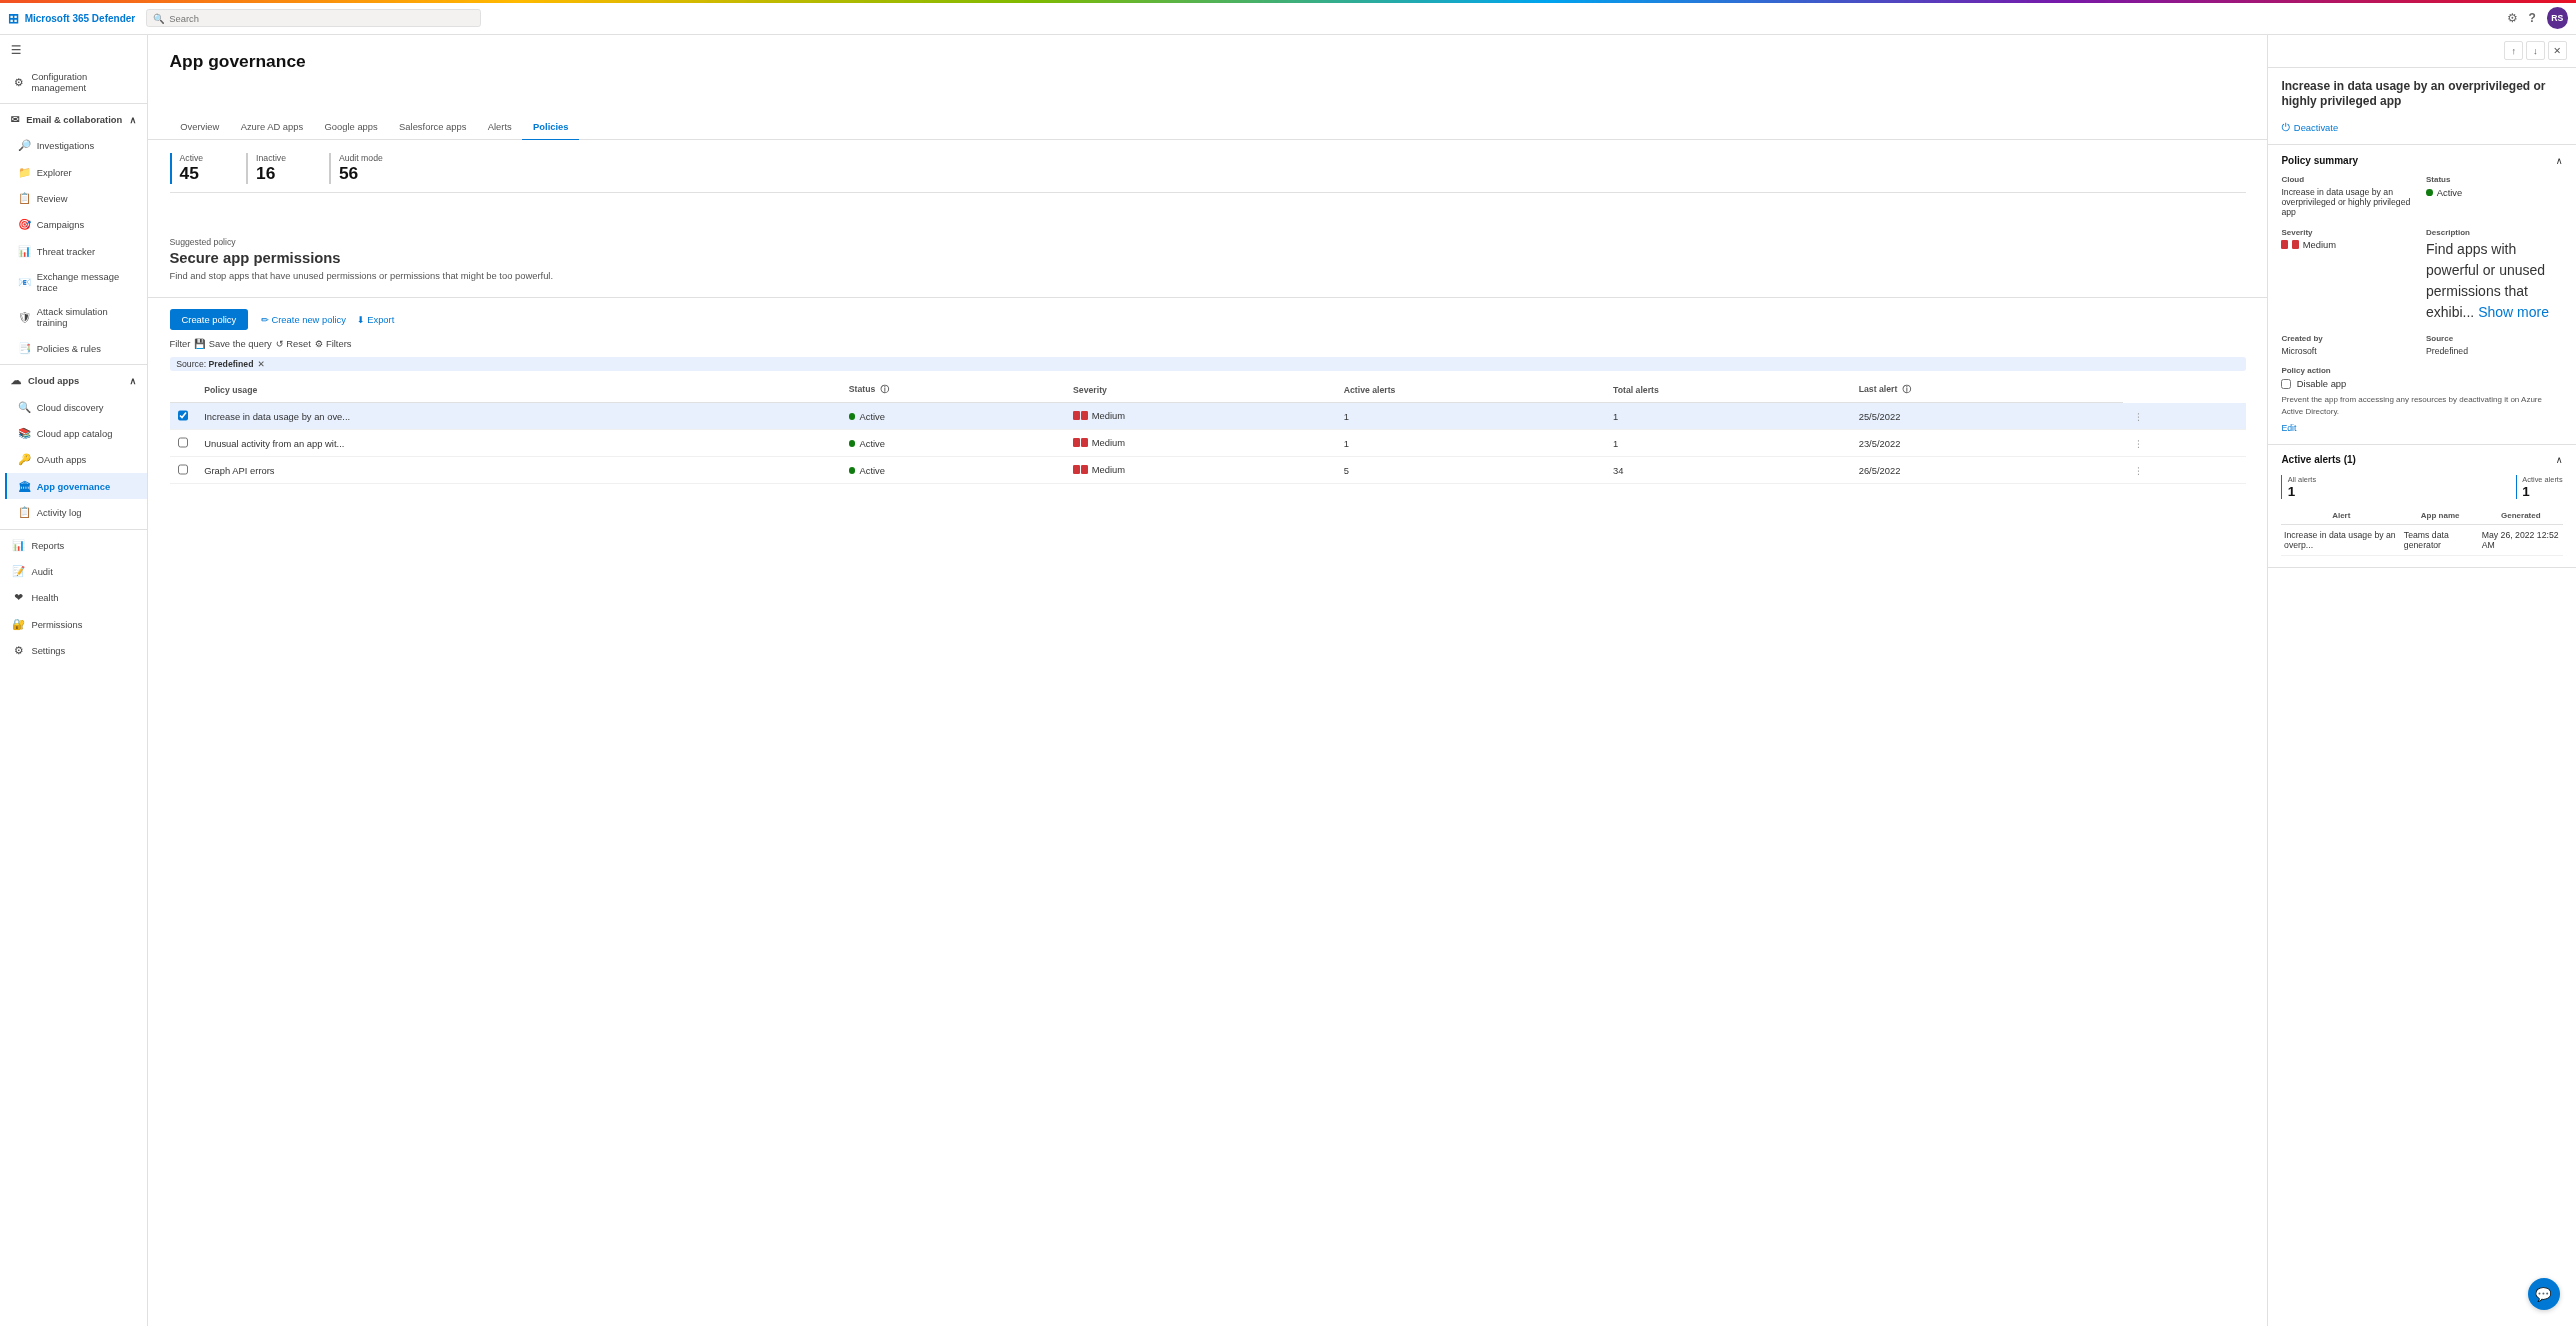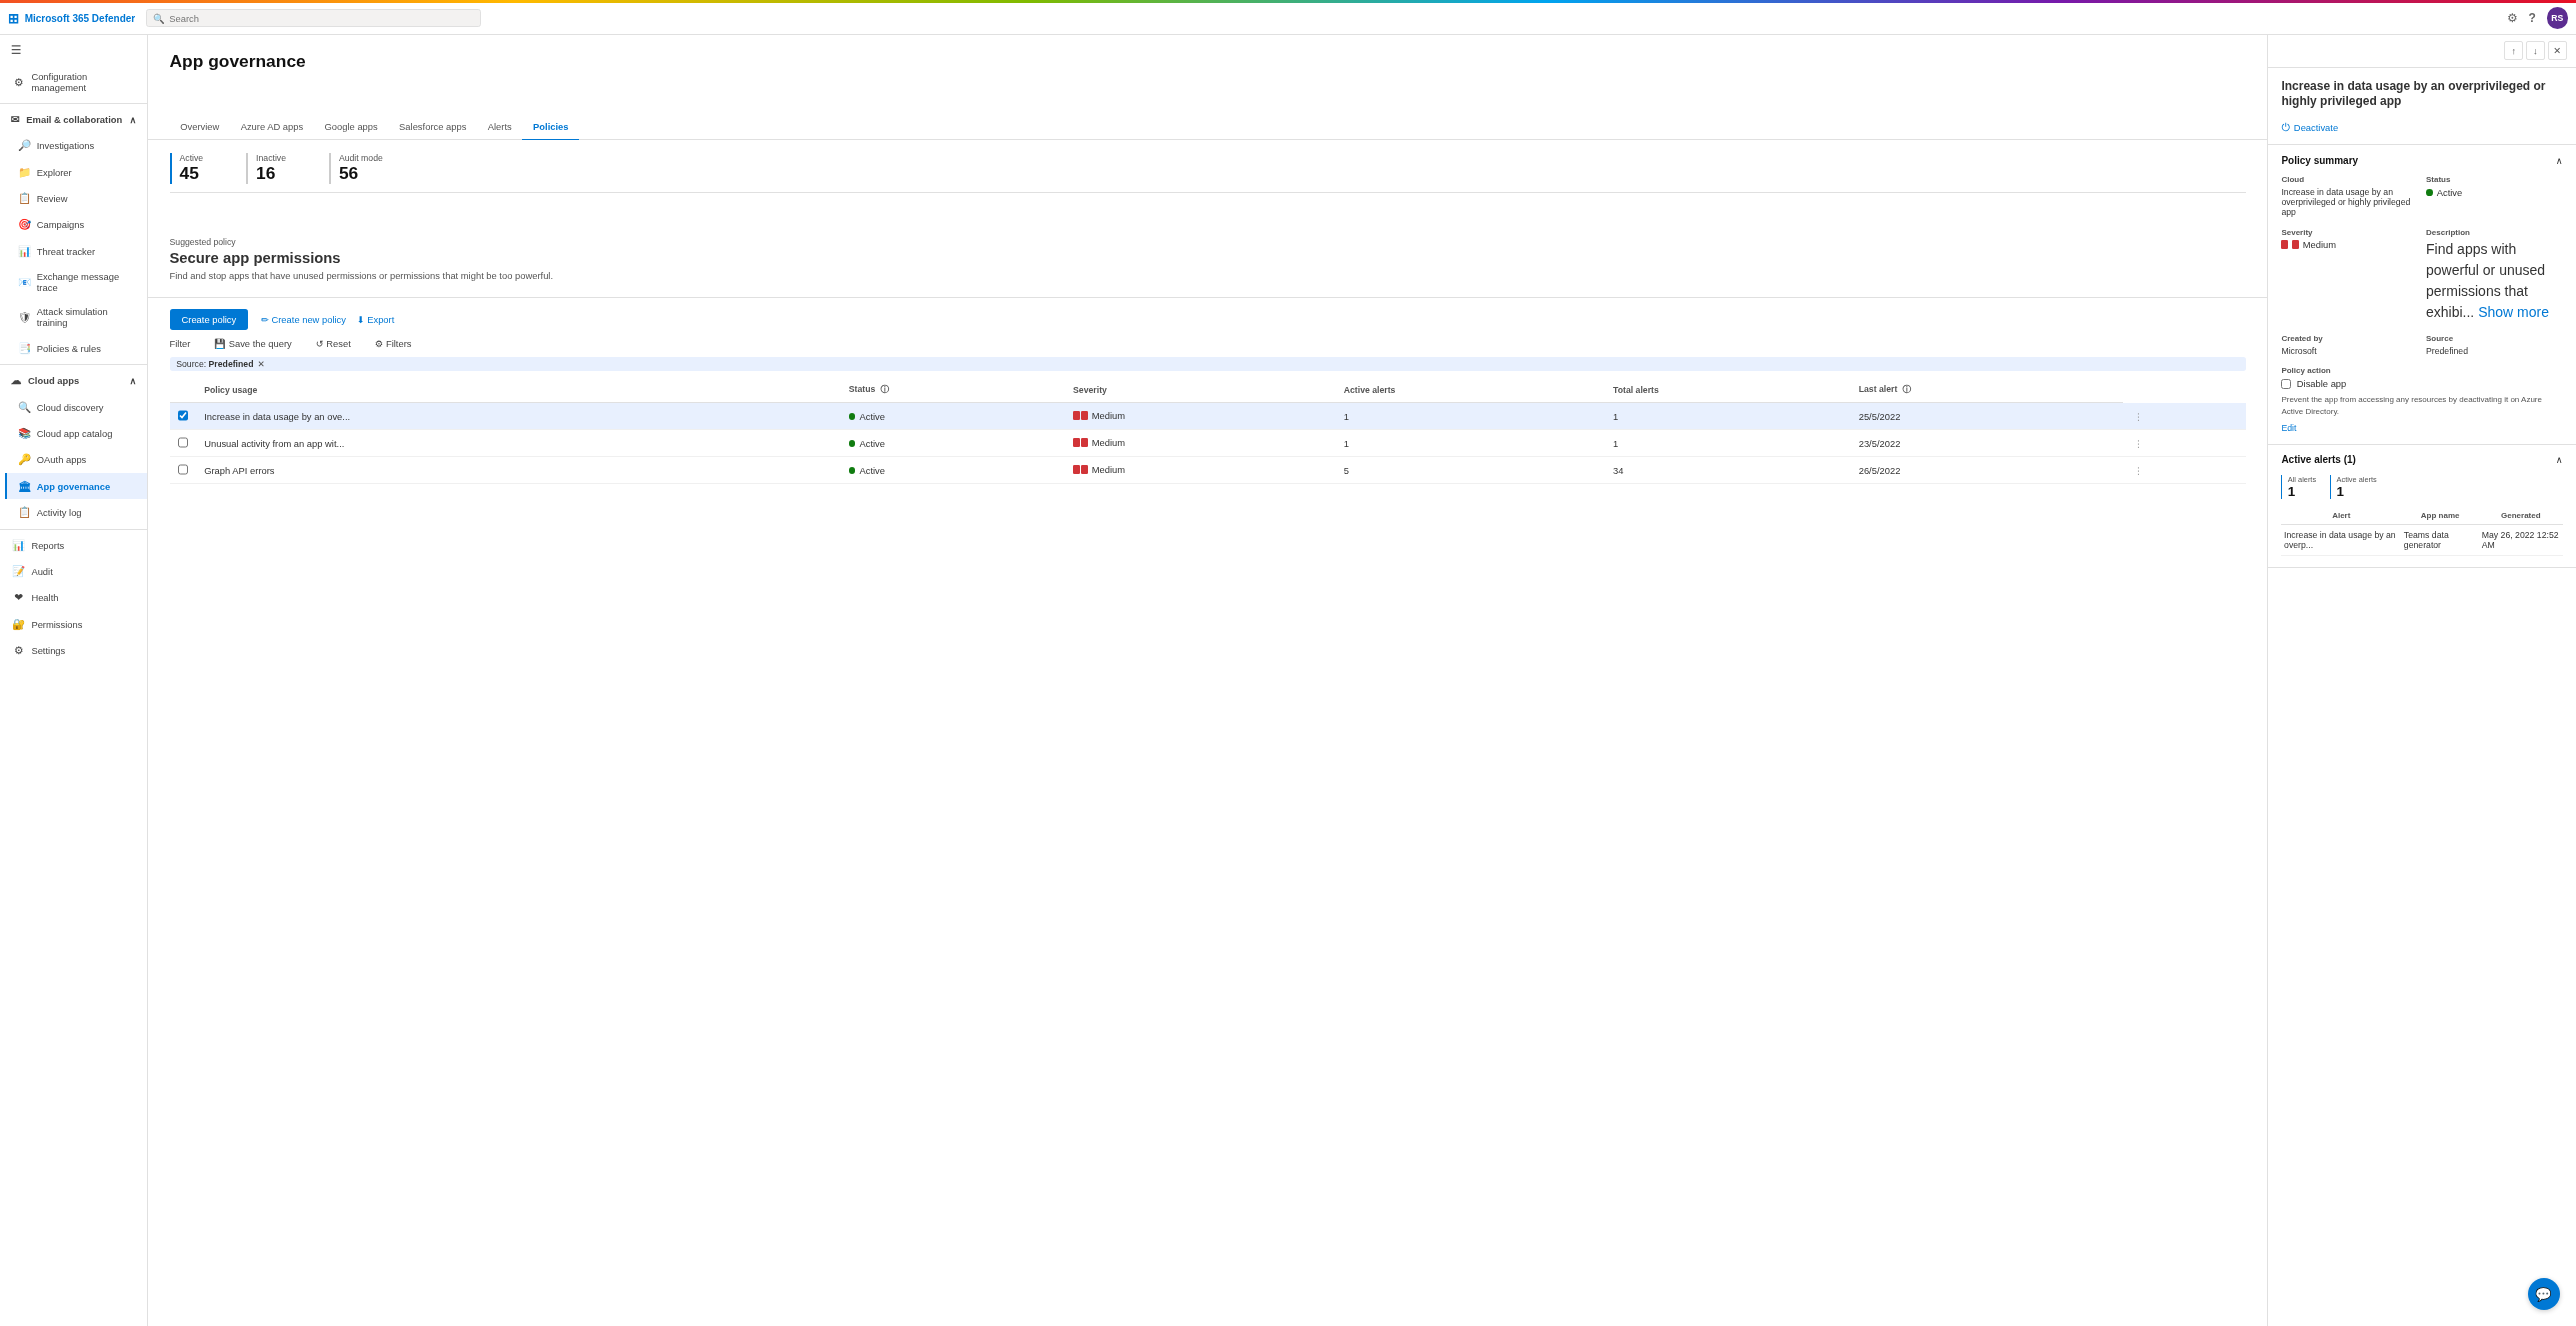--- a/index.html
+++ b/index.html
@@ -54,21 +54,21 @@
     .suggested-title { font-size: 14.8px; font-weight: 700; margin-bottom: 4px; }
     .suggested-desc { font-size: 9.4px; color: #555; }
 
     
     .toolbar { display: flex; align-items: center; gap: 2px; padding: 10.7px 21.5px 5.4px; }
     .btn-primary { background: #0078d4; color: #fff; border: none; border-radius: 2.7px; padding: 5.4px 12px; font-size: 9.4px; cursor: pointer; font-weight: 500; }
     .toolbar-actions { display: flex; align-items: center; gap: 10.7px; margin-left: 10.7px; }
     .toolbar-action { display: flex; align-items: center; gap: 2.7px; color: #0078d4; cursor: pointer; font-size: 9.4px; }
 
     
-    .filter-row { display: flex; align-items: center; gap: 24px; padding: 2.7px 21.5px 5.4px; font-size: 9.4px; color: #444; }
+    .filter-row { display: flex; align-items: center; gap: 4px; padding: 2.7px 21.5px 5.4px; font-size: 9.4px; color: #444; }
     .filter-chip { background: #e8f0fe; border-radius: 2.7px; padding: 2px 6.7px; display: flex; align-items: center; gap: 4px; font-size: 8.7px; }
     .filter-chip-x { cursor: pointer; color: #555; }
     .filter-action { display: flex; align-items: center; gap: 2.7px; color: #444; cursor: pointer; }
 
     
     .table-container { padding: 0 21.5px 16px; overflow-x: auto; }
     table { width: 100%; border-collapse: collapse; font-size: 9.4px; }
     thead th { text-align: left; padding: 6.7px 8px; color: #555; font-weight: 600; font-size: 8.7px; border-bottom: 0.7px solid #e0e0e0; white-space: nowrap; }
     tbody tr { border-bottom: 0.7px solid #f0f0f0; }
     tbody tr.selected { background: #e8f0fe; }
@@ -98,21 +98,21 @@
     .panel-status-active { display: flex; align-items: center; gap: 4px; }
     .severity-indicator { display: flex; align-items: center; gap: 4px; }
     .description-text { font-size: 14px; color: #333; line-height: 1.5; }
     .show-more { color: #0078d4; cursor: pointer; }
     .panel-checkbox-row { display: flex; align-items: center; gap: 5.4px; margin-bottom: 5.4px; }
     .panel-checkbox-row input[type=checkbox] { width: 10px; height: 10px; }
     .panel-help-text { font-size: 8px; color: #555; margin-bottom: 5.4px; line-height: 1.4; }
     .panel-link { color: #0078d4; cursor: pointer; font-size: 8.7px; text-decoration: none; }
 
     
-    .alerts-stats { display: flex; gap: 14px; margin-bottom: 8px; }
+    .alerts-stats { display: flex; gap: 14px; margin-bottom: 8px; justify-content: space-between; }
     .alert-stat { display: flex; flex-direction: column; padding-left: 5.4px; border-left: 1.3px solid #0078d4; }
     .alert-stat-label { font-size: 7.4px; color: #555; }
     .alert-stat-value { font-size: 13.4px; font-weight: 700; color: #111; }
     .alerts-table { width: 100%; border-collapse: collapse; font-size: 8.7px; }
     .alerts-table th { font-size: 8px; color: #555; font-weight: 600; padding: 4px 2.7px; border-bottom: 0.7px solid #e0e0e0; text-align: center; }
     .alerts-table td { padding: 5.4px 2.7px; color: #333; border-bottom: 0.7px solid #f0f0f0; }
 
     
     ::-webkit-scrollbar { width: 4px; height: 4px; }
     ::-webkit-scrollbar-track { background: transparent; }

